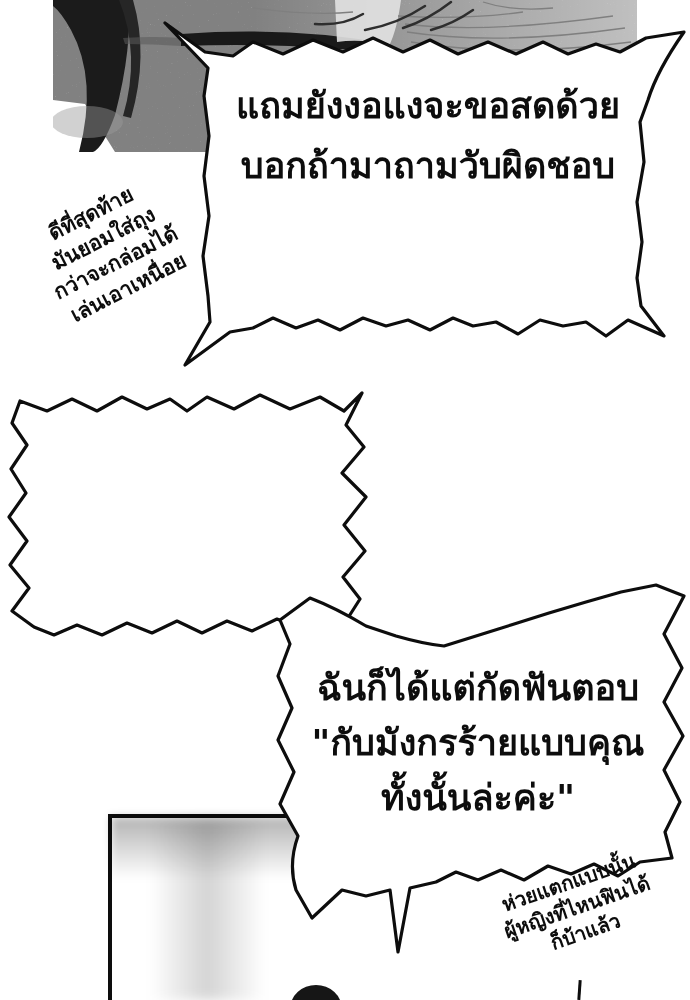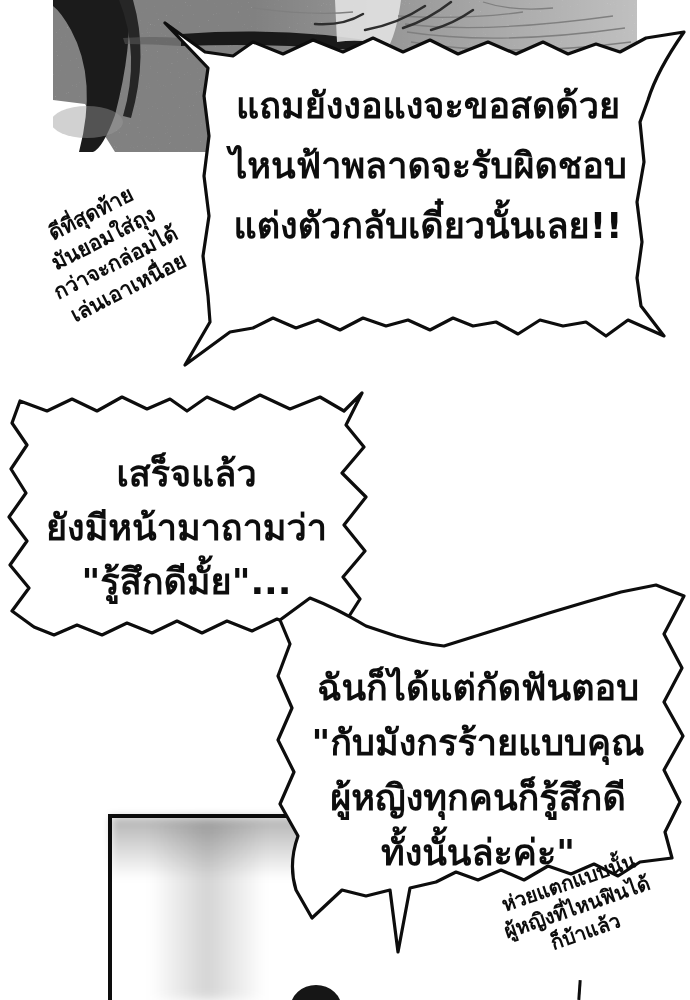--- a/index.html
+++ b/index.html
@@ -97,22 +97,21 @@
         L482,106 L486,146 L479,186 L484,226 L479,262 L483,290
         L506,320 L470,304
         L448,320 L428,306 L405,310 L382,304 L360,318 L338,306 L315,310 L295,302
         L272,314 L250,304 L228,310 L205,302 L182,314 L160,304 L138,312 L115,302 L95,312
         L72,316 L27,349 L52,306
         L50,280 L45,240 L51,200 L46,160 L51,120 L46,80 L50,52 Z"></path>
     </svg>
   </div>
   <div class="bubble-text bt-top">
     <div class="ln">แถมยังงอแงจะขอสดด้วย</div>
-    <div class="ln">ไหนฟ้าพลาดจะรับผิดชอบ</div>
-    <div class="ln">แต่งตัวกลับเดี๋ยวนั้นเลย!!</div>
+    <div class="ln">บอกถ้ามาถามวับผิดชอบ</div>
   </div>
 
   <div class="note note-left">
     <div class="ln">ดีที่สุดท้าย</div>
     <div class="ln">มันยอมใส่ถุง</div>
     <div class="ln">กว่าจะกล่อมได้</div>
     <div class="ln">เล่นเอาเหนื่อย</div>
   </div>
 
   <div class="abs" style="left:2px;top:385px;width:378px;height:300px;z-index:3;">
@@ -120,43 +119,37 @@
       <path class="bubble-path" d="
         M18,16 L45,26 L70,14 L95,26 L120,12 L145,24 L168,14 L185,26 L205,12 L232,24
         L258,10 L288,24 L318,12 L342,26 L360,8
         L344,40 L362,62 L340,88 L364,112 L342,140 L363,166 L341,192 L358,214 L344,236
         L320,232 L300,244 L275,234 L250,246 L225,236 L200,248 L175,236 L150,248
         L125,238 L100,250 L75,240 L52,250 L32,242
         L10,226 L27,203 L8,180 L25,156 L7,132 L24,108 L9,84 L25,60 L10,38 Z"></path>
       <path class="bubble-path" d="M352,242 Q322,234 298,240 Q318,254 350,252 Q356,248 352,242 Z"></path>
     </svg>
   </div>
-  <div class="bubble-text bt-mid">
-    <div class="ln">เสร็จแล้ว</div>
-    <div class="ln">ยังมีหน้ามาถามว่า</div>
-    <div class="ln">"รู้สึกดีมั้ย"...</div>
-  </div>
 
   <div class="abs" style="left:266px;top:574px;width:424px;height:404px;z-index:3;">
     <svg width="424" height="404" viewBox="0 0 424 404">
       <path class="bubble-path" d="
         M44,24 Q70,34 100,52 L130,62 Q158,70 178,72
         L210,62 L245,51 L283,39 L320,28 L355,18 L390,11
         L418,22 L398,60 L416,94 L398,128 L417,162 L398,196 L414,228 L399,258 L406,284
         L374,288 L352,302 L328,290 L305,300 L282,292 L258,306 L235,296 L212,306 L190,298 L170,308
         L144,314 L132,378 L124,316
         L100,322 L76,316
         L46,344 L30,316
         Q22,290 32,262 L14,230 L28,198 L12,166 L26,134 L12,102 L24,70 L14,46 Z"></path>
     </svg>
   </div>
   <div class="bubble-text bt-bot">
     <div class="ln">ฉันก็ได้แต่กัดฟันตอบ</div>
     <div class="ln">"กับมังกรร้ายแบบคุณ</div>
-    <div class="ln">ผู้หญิงทุกคนก็รู้สึกดี</div>
     <div class="ln">ทั้งนั้นล่ะค่ะ"</div>
   </div>
 
   <div class="note note-br">
     <div class="ln">ห่วยแตกแบบนั้น</div>
     <div class="ln">ผู้หญิงที่ไหนฟินได้</div>
     <div class="ln">ก็บ้าแล้ว</div>
   </div>
   <div class="tail-line"></div>
 

